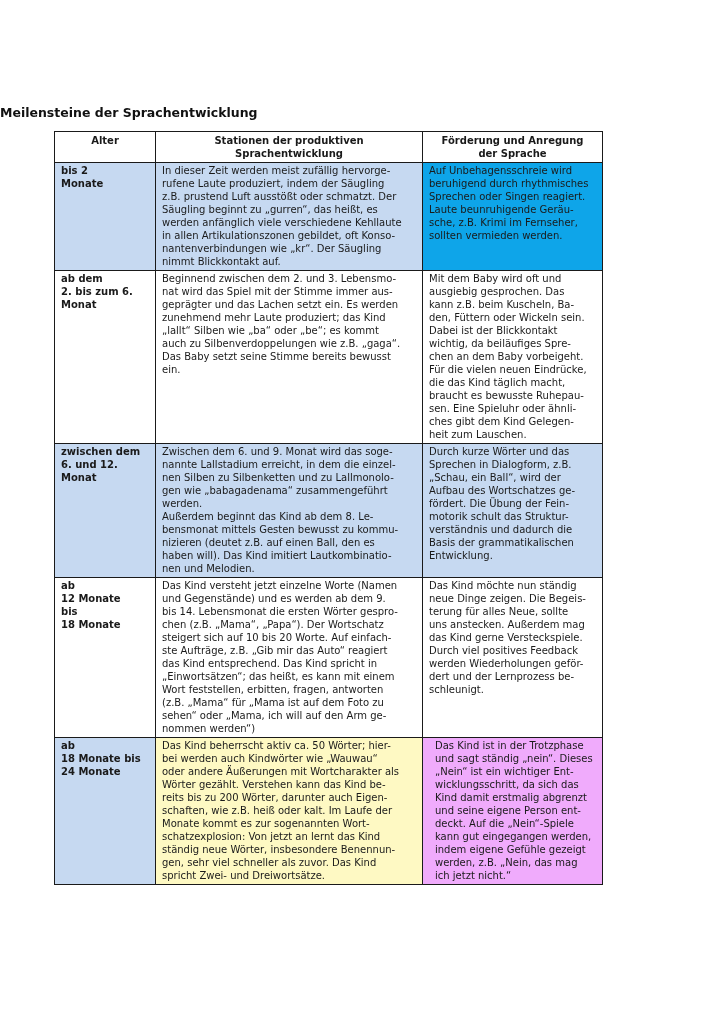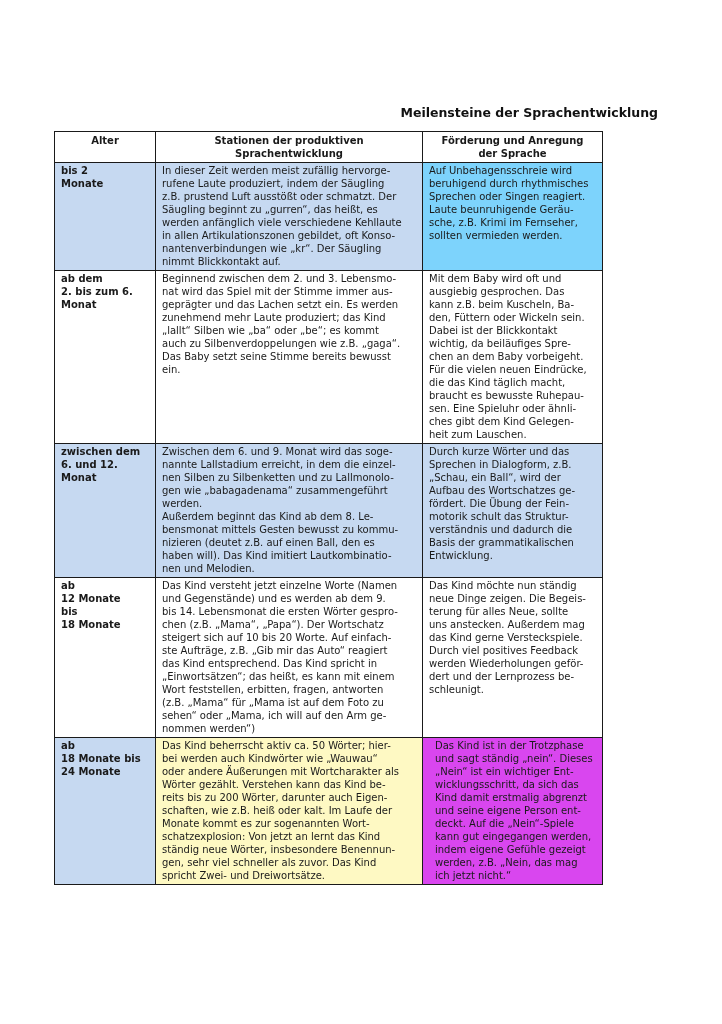--- a/index.html
+++ b/index.html
@@ -21,21 +21,21 @@
       font-family: "Liberation Sans", sans-serif;
       font-size: 10.5px;
       line-height: 13px;
       color: #222;
     }
     .doc-title {
       position: absolute;
       left: 0;
       width: 658px;
       top: 105px;
-      text-align: right;
+      text-align: left;
       font-family: "DejaVu Sans", sans-serif;
       font-weight: bold;
       font-size: 12.5px;
       color: #111;
     }
     table.milestones {
       position: absolute;
       left: 54px;
       top: 131px;
       width: 548px;
@@ -106,21 +106,21 @@
       <td style="background: rgb(198, 217, 241);">
           <span class="line">In dieser Zeit werden meist zufällig hervorge-</span>
           <span class="line">rufene Laute produziert, indem der Säugling</span>
           <span class="line">z.B. prustend Luft ausstößt oder schmatzt. Der</span>
           <span class="line">Säugling beginnt zu „gurren“, das heißt, es</span>
           <span class="line">werden anfänglich viele verschiedene Kehllaute</span>
           <span class="line">in allen Artikulationszonen gebildet, oft Konso-</span>
           <span class="line">nantenverbindungen wie „kr“. Der Säugling</span>
           <span class="line">nimmt Blickkontakt auf.</span>
         </td>
-      <td style="background: #7dd3fc;">
+      <td style="background: #0ea5e9;">
           <span class="line">Auf Unbehagensschreie wird</span>
           <span class="line">beruhigend durch rhythmisches</span>
           <span class="line">Sprechen oder Singen reagiert.</span>
           <span class="line">Laute beunruhigende Geräu-</span>
           <span class="line">sche, z.B. Krimi im Fernseher,</span>
           <span class="line">sollten vermieden werden.</span>
         </td>
     </tr>
     <tr class="plain">
       <td class="age">
@@ -229,21 +229,21 @@
           <span class="line">oder andere Äußerungen mit Wortcharakter als</span>
           <span class="line">Wörter gezählt. Verstehen kann das Kind be-</span>
           <span class="line">reits bis zu 200 Wörter, darunter auch Eigen-</span>
           <span class="line">schaften, wie z.B. heiß oder kalt. Im Laufe der</span>
           <span class="line">Monate kommt es zur sogenannten Wort-</span>
           <span class="line">schatzexplosion: Von jetzt an lernt das Kind</span>
           <span class="line">ständig neue Wörter, insbesondere Benennun-</span>
           <span class="line">gen, sehr viel schneller als zuvor. Das Kind</span>
           <span class="line">spricht Zwei- und Dreiwortsätze.</span>
         </td>
-      <td style="background: #d946ef; padding-left: 12px;">
+      <td style="background: #f0abfc; padding-left: 12px;">
           <span class="line">Das Kind ist in der Trotzphase</span>
           <span class="line">und sagt ständig „nein“. Dieses</span>
           <span class="line">„Nein“ ist ein wichtiger Ent-</span>
           <span class="line">wicklungsschritt, da sich das</span>
           <span class="line">Kind damit erstmalig abgrenzt</span>
           <span class="line">und seine eigene Person ent-</span>
           <span class="line">deckt. Auf die „Nein“-Spiele</span>
           <span class="line">kann gut eingegangen werden,</span>
           <span class="line">indem eigene Gefühle gezeigt</span>
           <span class="line">werden, z.B. „Nein, das mag</span>

